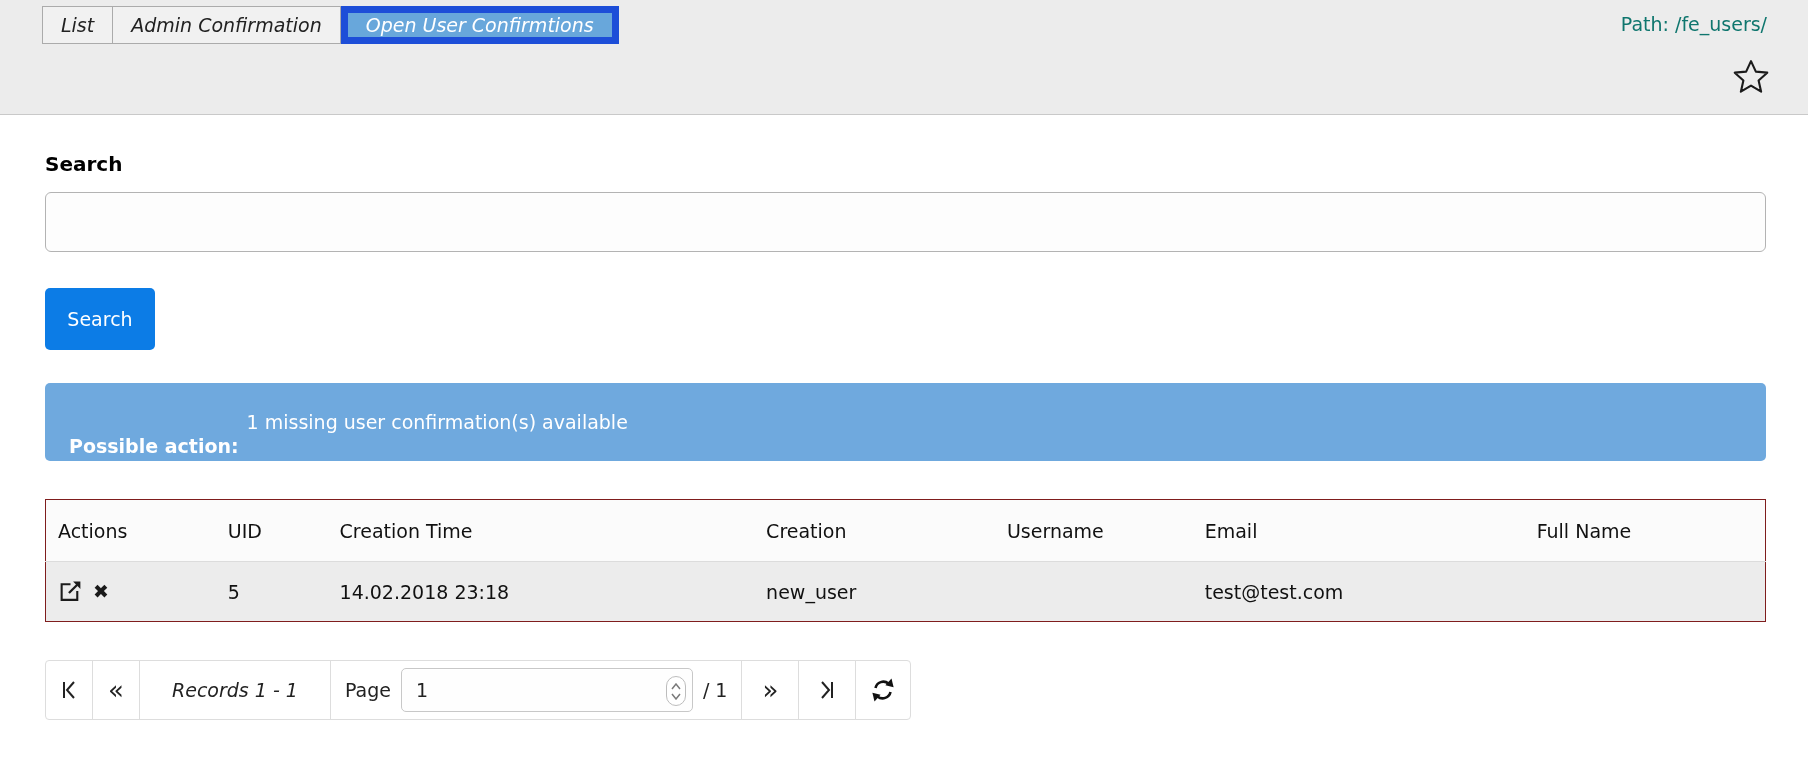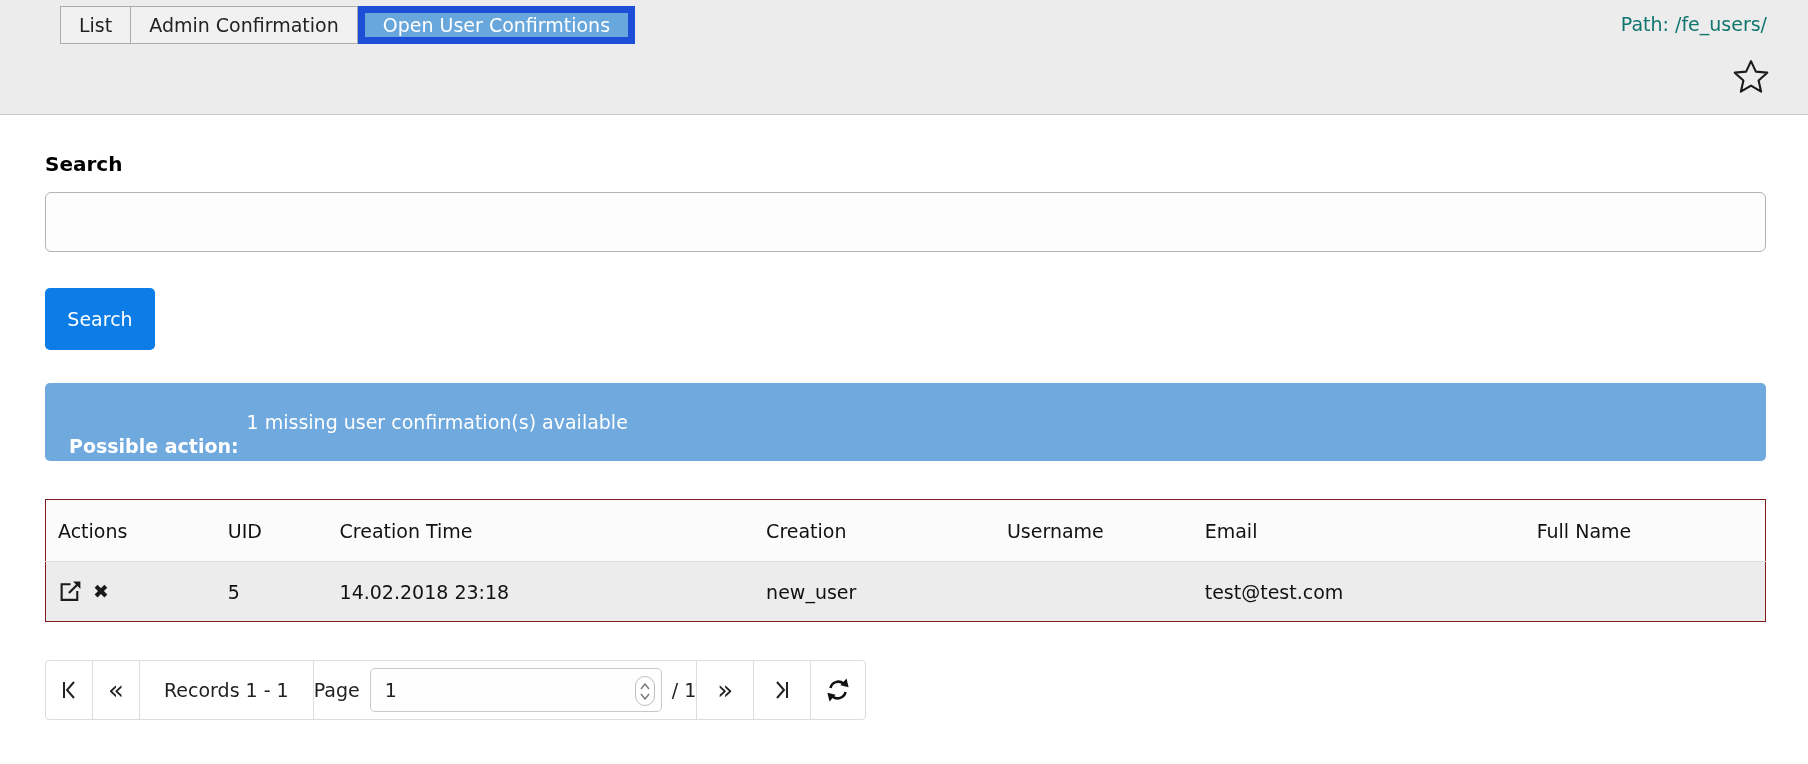--- a/index.html
+++ b/index.html
@@ -1,21 +1,21 @@
 <!DOCTYPE html>
 <html><head>
 <meta charset="utf-8">
 <style>
   * { box-sizing: border-box; margin: 0; padding: 0; }
   html,body { width: 1808px; height: 764px; background: #fff;
     font-family: "DejaVu Sans", "Liberation Sans", sans-serif; color: #1a1a1a; overflow: hidden; }
 
   
   .topbar { position: relative; height: 115px; background: #ececec; border-bottom: 1px solid #c9c9c9; }
-  .tabs { position: absolute; left: 60px; top: 6px; display: flex; }
+  .tabs { position: absolute; left: 42px; top: 6px; display: flex; font-style: italic; }
   .tab { height: 38px; display: flex; align-items: center; padding: 0 18px;
          font-size: 19px; background: #f1f1f1; border: 1px solid #ababab; color: #222; cursor: default; white-space: nowrap; }
   .tab + .tab { border-left: none; }
   .tab.active { background: #68a7db; border: 7px solid #1d4ed8; color: #fff; }
   .path { position: absolute; top: 13px; right: 41px; font-size: 19px; color: #0f766e; }
   .star { position: absolute; top: 58px; right: 38px; width: 38px; height: 38px; cursor: pointer; }
 
   
   .content { padding: 0 42px 0 45px; }
   .search-heading { margin-top: 37px; font-size: 20px; font-weight: bold; color: #000; }
@@ -41,22 +41,22 @@
   .pager { margin-top: 38px; display: inline-flex; }
   .pcell { height: 60px; background: #fff; border: 1px solid #ddd; display: flex;
            align-items: center; justify-content: center; font-size: 19px; color: #222; }
   .pcell + .pcell { margin-left: -1px; }
   .pcell:first-child { border-radius: 4px 0 0 4px; }
   .pcell:last-child { border-radius: 0 4px 4px 0; }
   .pbtn { cursor: pointer; }
   .p-first, .p-prev { width: 48px; }
   .p-next, .p-last { width: 58px; }
   .p-refresh { width: 56px; }
-  .p-records { padding: 0 24px; white-space: nowrap; }
-  .p-page { padding: 0 0; gap: 10px; }
+  .p-records { padding: 0 32px; white-space: nowrap; font-style: italic; }
+  .p-page { padding: 0 14px; gap: 10px; }
   .chev { font-size: 26px; line-height: 1; color: #222; }
   .page-select { position: relative; width: 292px; height: 44px; border: 1px solid #c8c8c8; border-radius: 5px;
                  background: #fefefe; display: flex; align-items: center; padding: 0 14px; cursor: pointer;
                  box-shadow: inset 0 1px 0 #fff; }
   .stepper { position: absolute; right: 6px; top: 7px; width: 20px; height: 30px; border: 1px solid #bdbdbd;
              border-radius: 10px; background: #fff; display: flex; flex-direction: column;
              align-items: center; justify-content: center; gap: 3px; }
   svg { display: block; }
 </style>
 </head>

